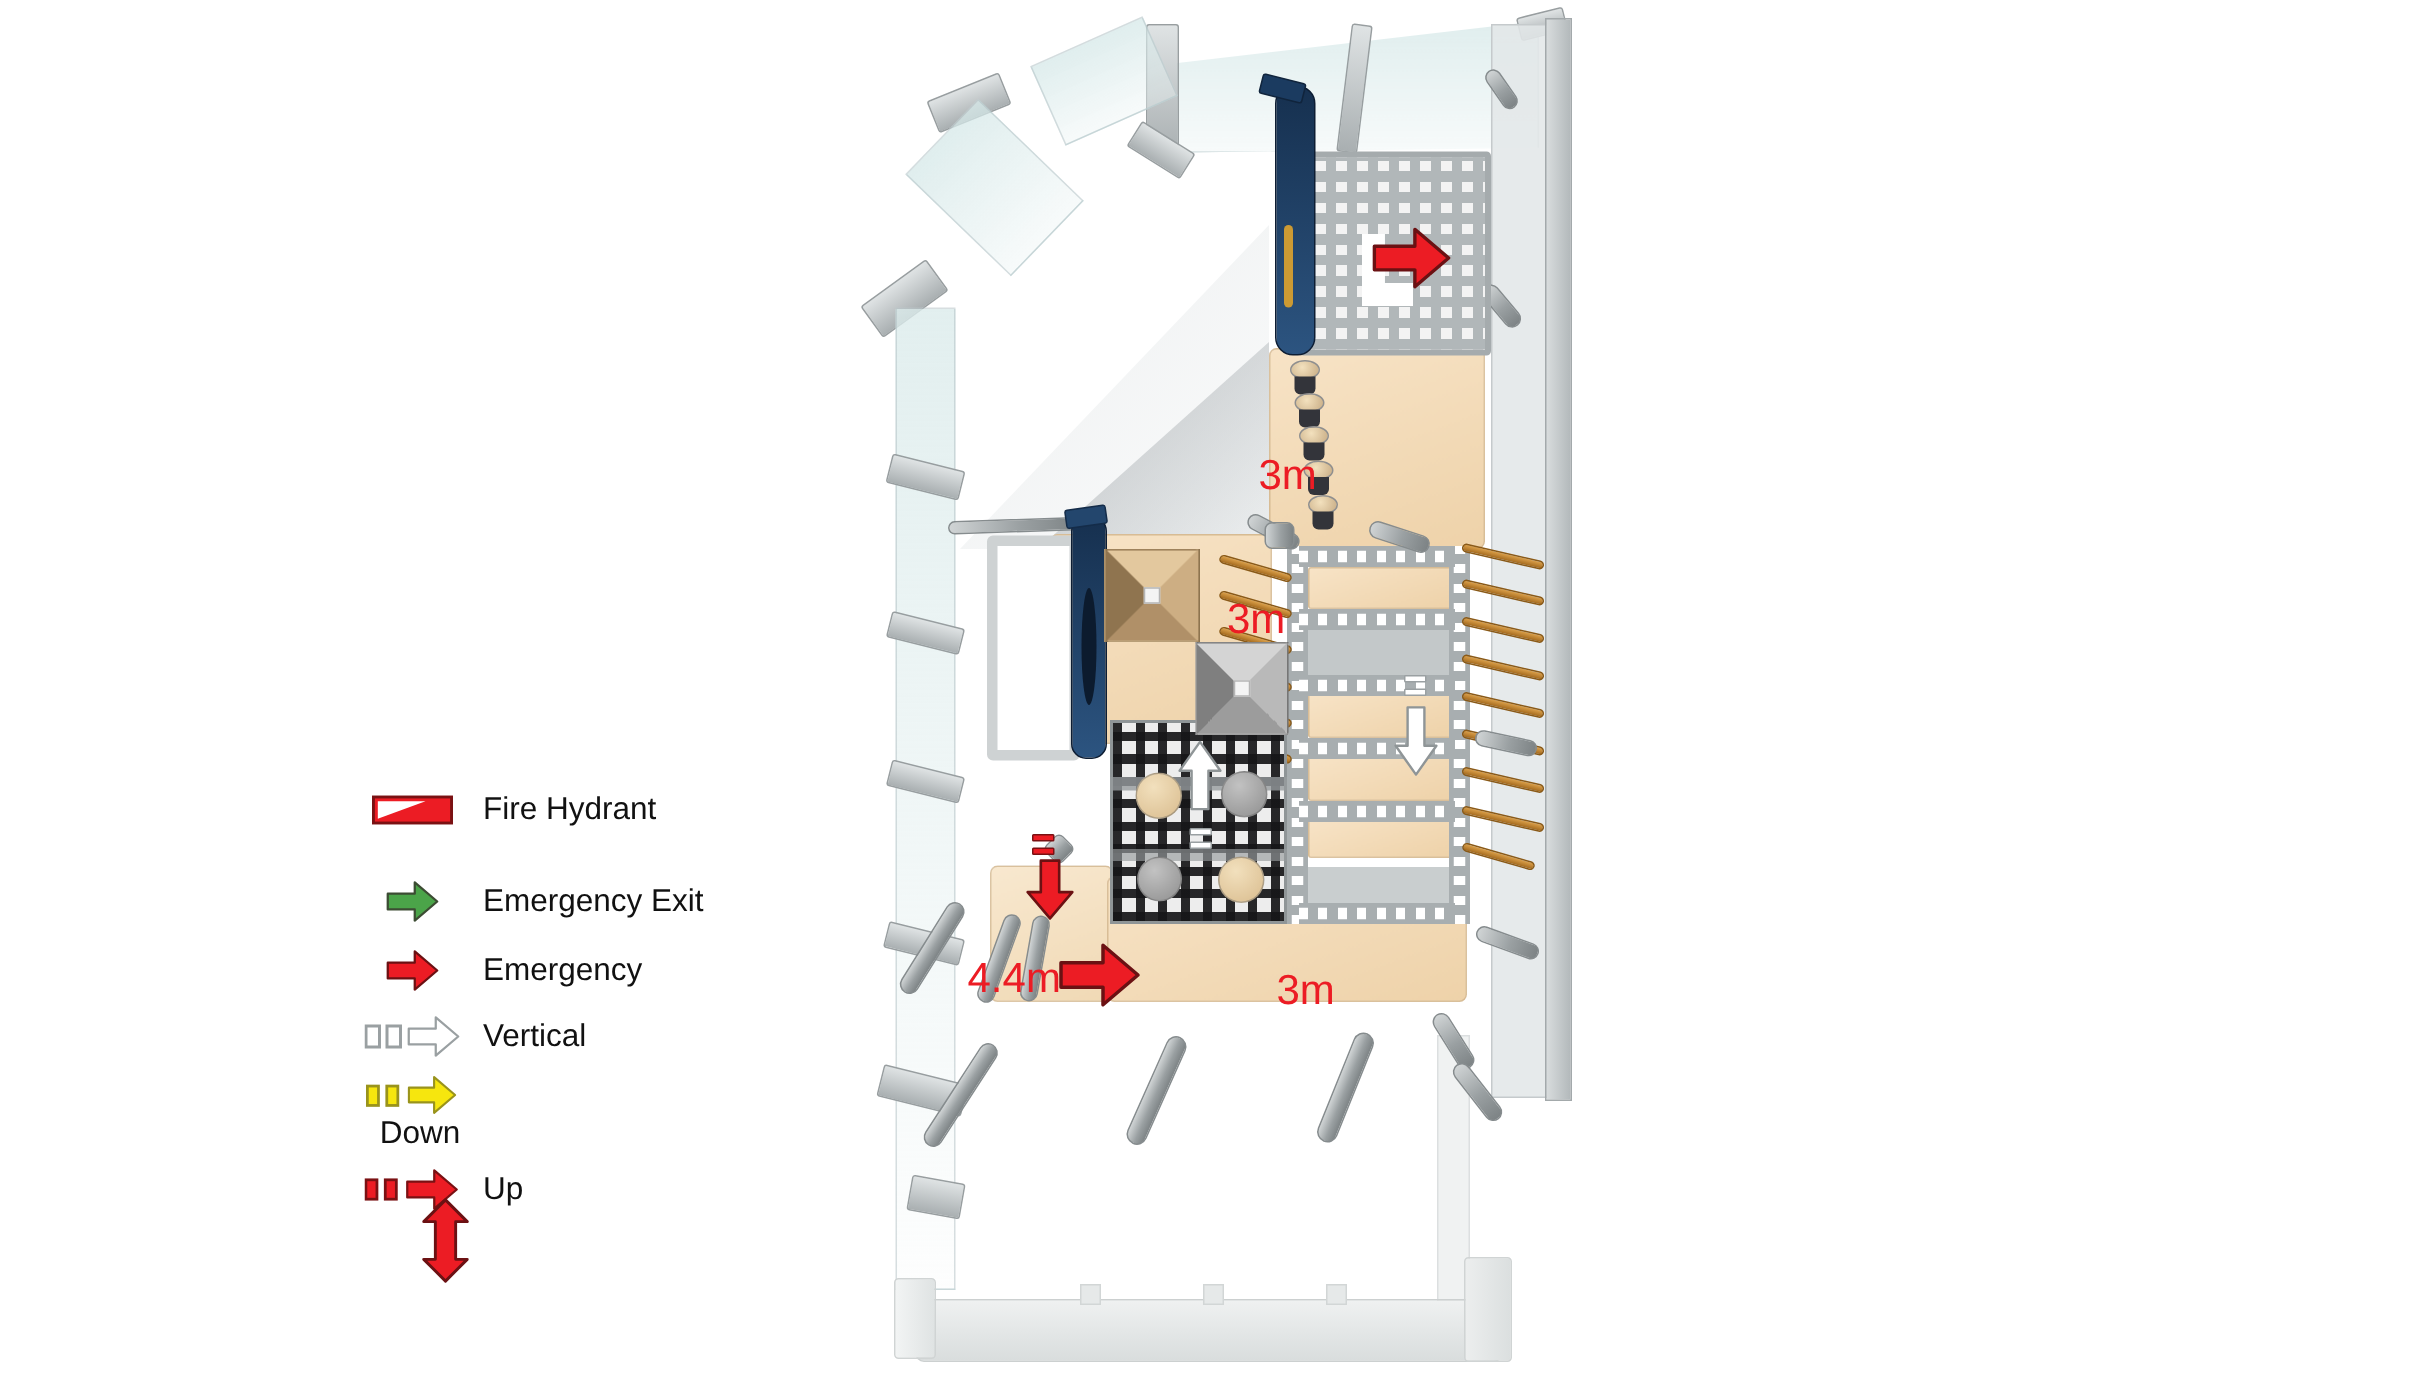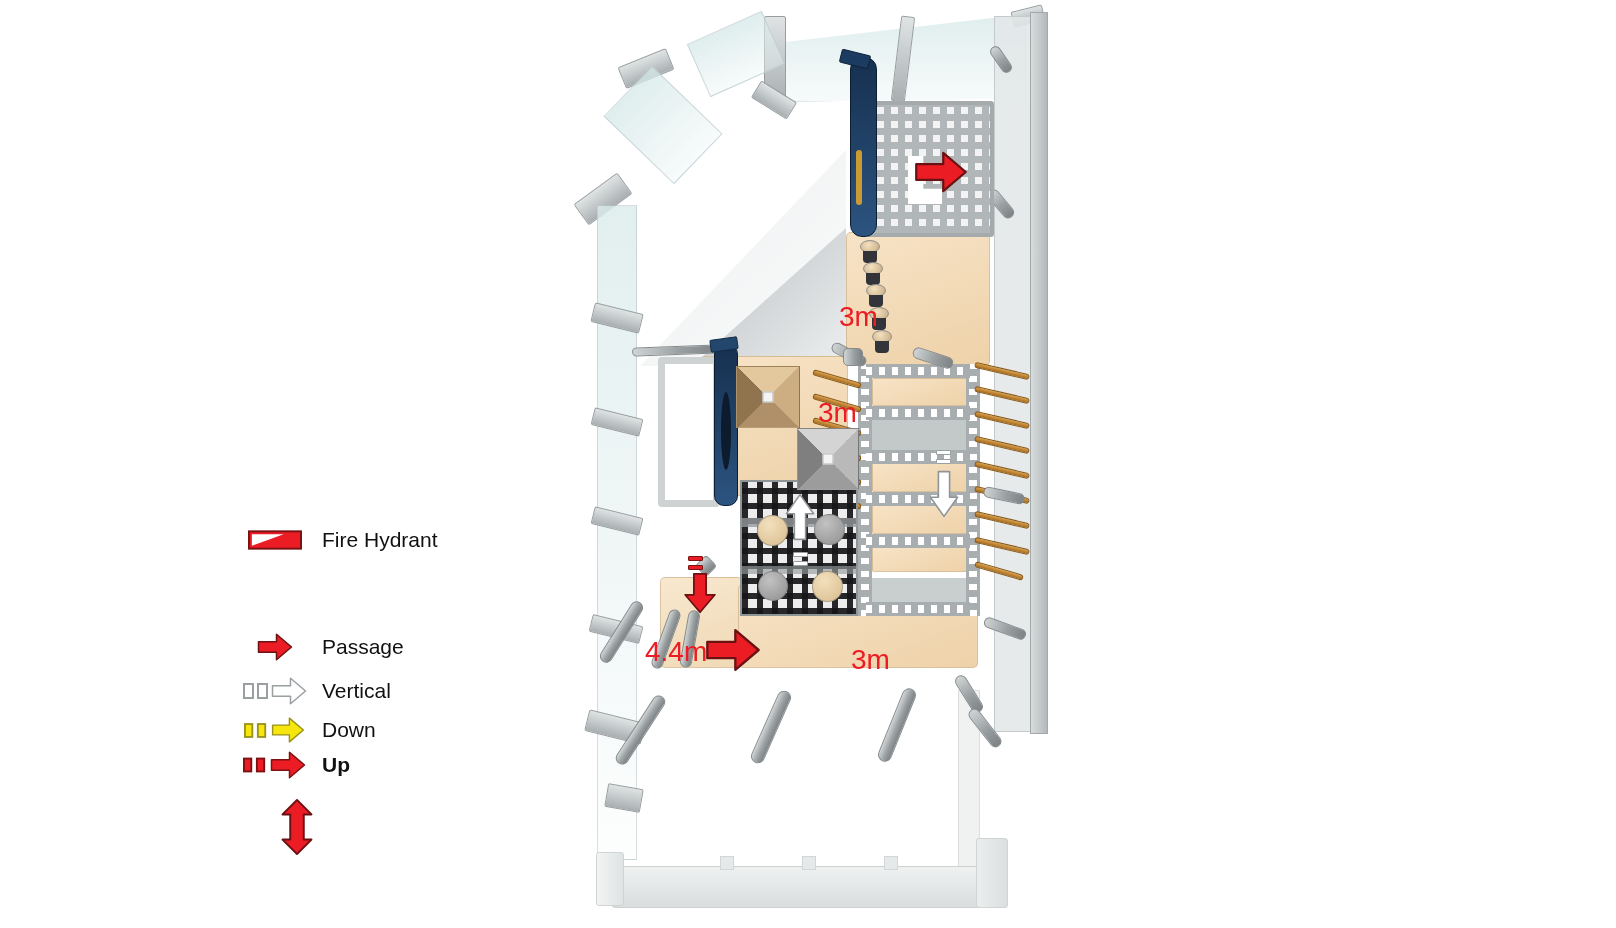--- a/index.html
+++ b/index.html
@@ -282,57 +282,65 @@
   <div class="lrow" style="top:528px;">
     <div class="licon">
       <svg viewBox="0 0 56 20" width="54" height="20">
         <rect x="1" y="1" width="54" height="18" fill="#ec1c24" stroke="#7a1113" stroke-width="2"></rect>
         <polygon points="4,4 37,4 4,16" fill="#ffffff"></polygon>
       </svg>
     </div>
     <span class="llabel">Fire Hydrant</span>
   </div>
 
+  <div class="lrow" style="top:586px;">
+    <div class="licon">
+      <svg viewBox="0 0 48 40" width="46" height="30">
+          <path d="M2 13 H26 V3 L46 20 L26 37 V27 H2 Z" fill="#4ba449" stroke="#3c4c33" stroke-width="2" stroke-linejoin="round"></path>
+        </svg>
+    </div>
+    <span class="llabel">Emergency Exit</span>
+  </div>
 
   <div class="lrow" style="top:632px;">
     <div class="licon">
       <svg viewBox="0 0 48 40" width="46" height="30">
           <path d="M2 13 H26 V3 L46 20 L26 37 V27 H2 Z" fill="#ec1c24" stroke="#6b1113" stroke-width="2" stroke-linejoin="round"></path>
         </svg>
     </div>
-    <span class="llabel">Passage</span>
+    <span class="llabel">Emergency</span>
   </div>
 
   <div class="lrow" style="top:676px;">
     <div class="licon">
       <svg viewBox="0 0 26 18" width="26" height="18">
         <rect x="1" y="2" width="9" height="14" fill="#ffffff" stroke="#9aa0a2" stroke-width="2"></rect>
         <rect x="15" y="2" width="9" height="14" fill="#ffffff" stroke="#9aa0a2" stroke-width="2"></rect>
       </svg>
       <svg viewBox="0 0 48 40" width="36" height="30">
           <path d="M2 13 H26 V3 L46 20 L26 37 V27 H2 Z" fill="#ffffff" stroke="#9aa0a2" stroke-width="2" stroke-linejoin="round"></path>
         </svg>
     </div>
     <span class="llabel">Vertical</span>
   </div>
 
-  <div class="lrow" style="top:716px;">
+  <div class="lrow" style="top:716px;flex-direction:column;">
     <div class="licon">
       <svg viewBox="0 0 26 18" width="24" height="17">
         <rect x="1" y="2" width="8" height="14" fill="#f6e60e" stroke="#99931c" stroke-width="2"></rect>
         <rect x="15" y="2" width="8" height="14" fill="#f6e60e" stroke="#99931c" stroke-width="2"></rect>
       </svg>
       <svg viewBox="0 0 48 40" width="36" height="28">
           <path d="M2 13 H26 V3 L46 20 L26 37 V27 H2 Z" fill="#f6e60e" stroke="#99931c" stroke-width="2" stroke-linejoin="round"></path>
         </svg>
     </div>
     <span class="llabel">Down</span>
   </div>
 
-  <div class="lrow" style="top:750px;font-weight:bold;">
+  <div class="lrow" style="top:778px;">
     <div class="licon">
       <svg viewBox="0 0 26 18" width="24" height="18">
         <rect x="1" y="2" width="8" height="14" fill="#ec1c24" stroke="#7a1113" stroke-width="2"></rect>
         <rect x="15" y="2" width="8" height="14" fill="#ec1c24" stroke="#7a1113" stroke-width="2"></rect>
       </svg>
       <svg viewBox="0 0 48 40" width="38" height="30">
           <path d="M2 13 H26 V3 L46 20 L26 37 V27 H2 Z" fill="#ec1c24" stroke="#7a1113" stroke-width="2" stroke-linejoin="round"></path>
         </svg>
     </div>
     <span class="llabel">Up</span>

